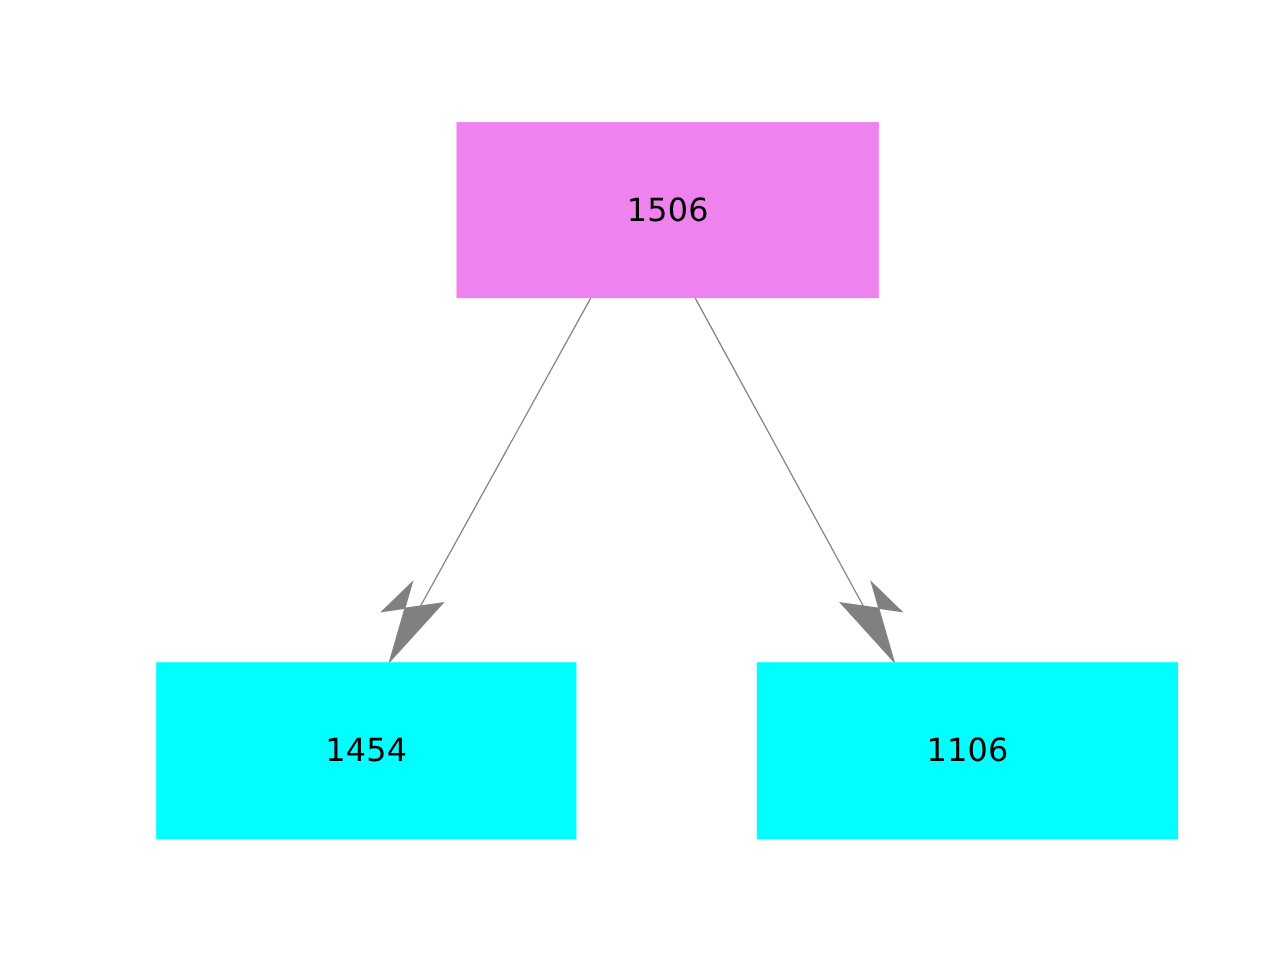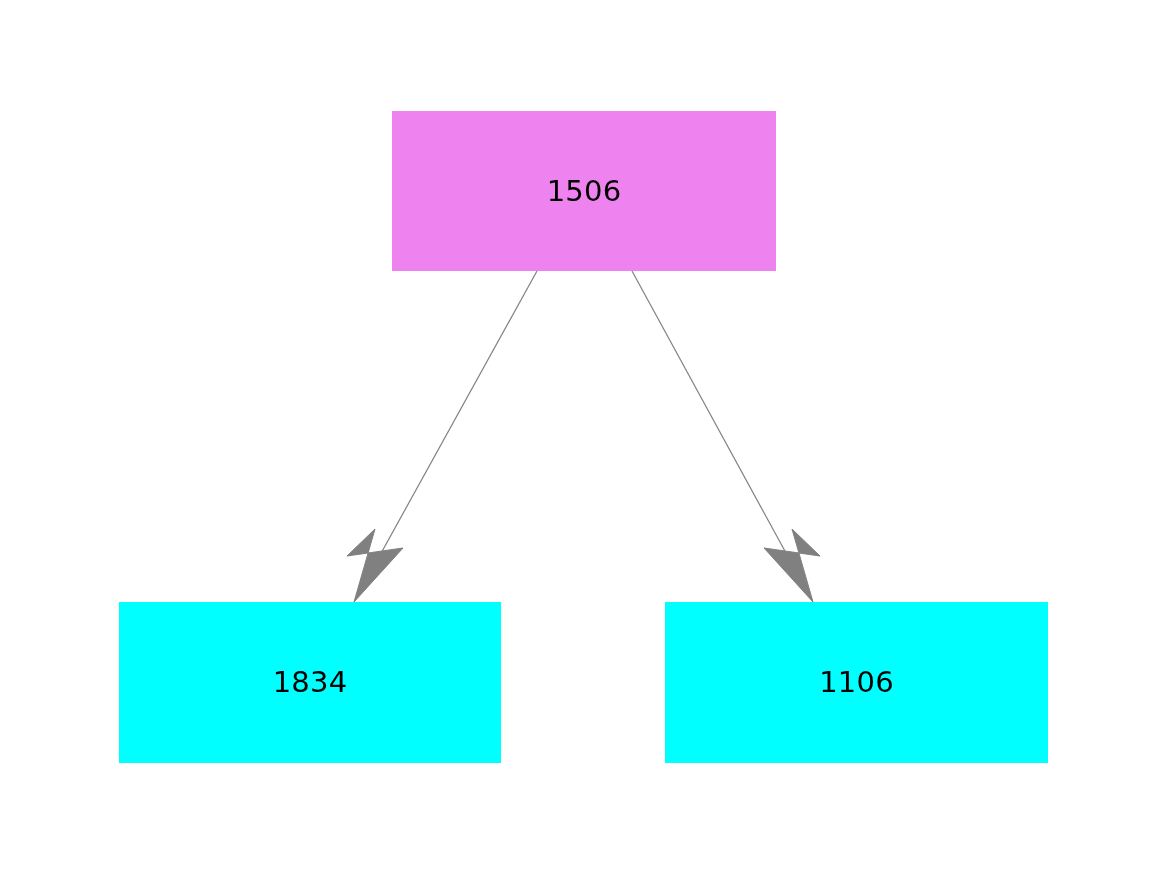--- a/index.html
+++ b/index.html
@@ -26,20 +26,21 @@
     height: 875px;
     pointer-events: none;
   }
   .graph-node {
     position: absolute;
     box-sizing: border-box;
     display: flex;
     align-items: center;
     justify-content: center;
     border: 0;
+    margin-left: 23px;
   }
   .node-label {
     font-family: "DejaVu Sans", "Liberation Sans", sans-serif;
     font-size: 29px;
     line-height: 1;
     color: #000000;
     letter-spacing: 0.2px;
     white-space: nowrap;
     -webkit-font-smoothing: antialiased;
   }
@@ -81,20 +82,20 @@
       <line x1="632" y1="271" x2="798" y2="575" stroke="#808080" stroke-width="1.2" fill="none"></line>
       <polygon points="813,602 764,548 820,556 792,529" fill="#808080" stroke="#808080" stroke-width="1"></polygon>
     </g>
   </svg>
 
   <div class="graph-node" id="node-root">
     <span class="node-label">1506</span>
   </div>
 
   <div class="graph-node" id="node-child-left">
-    <span class="node-label">1834</span>
+    <span class="node-label">1454</span>
   </div>
 
   <div class="graph-node" id="node-child-right">
     <span class="node-label">1106</span>
   </div>
 
 </div>
 
 </body></html>

